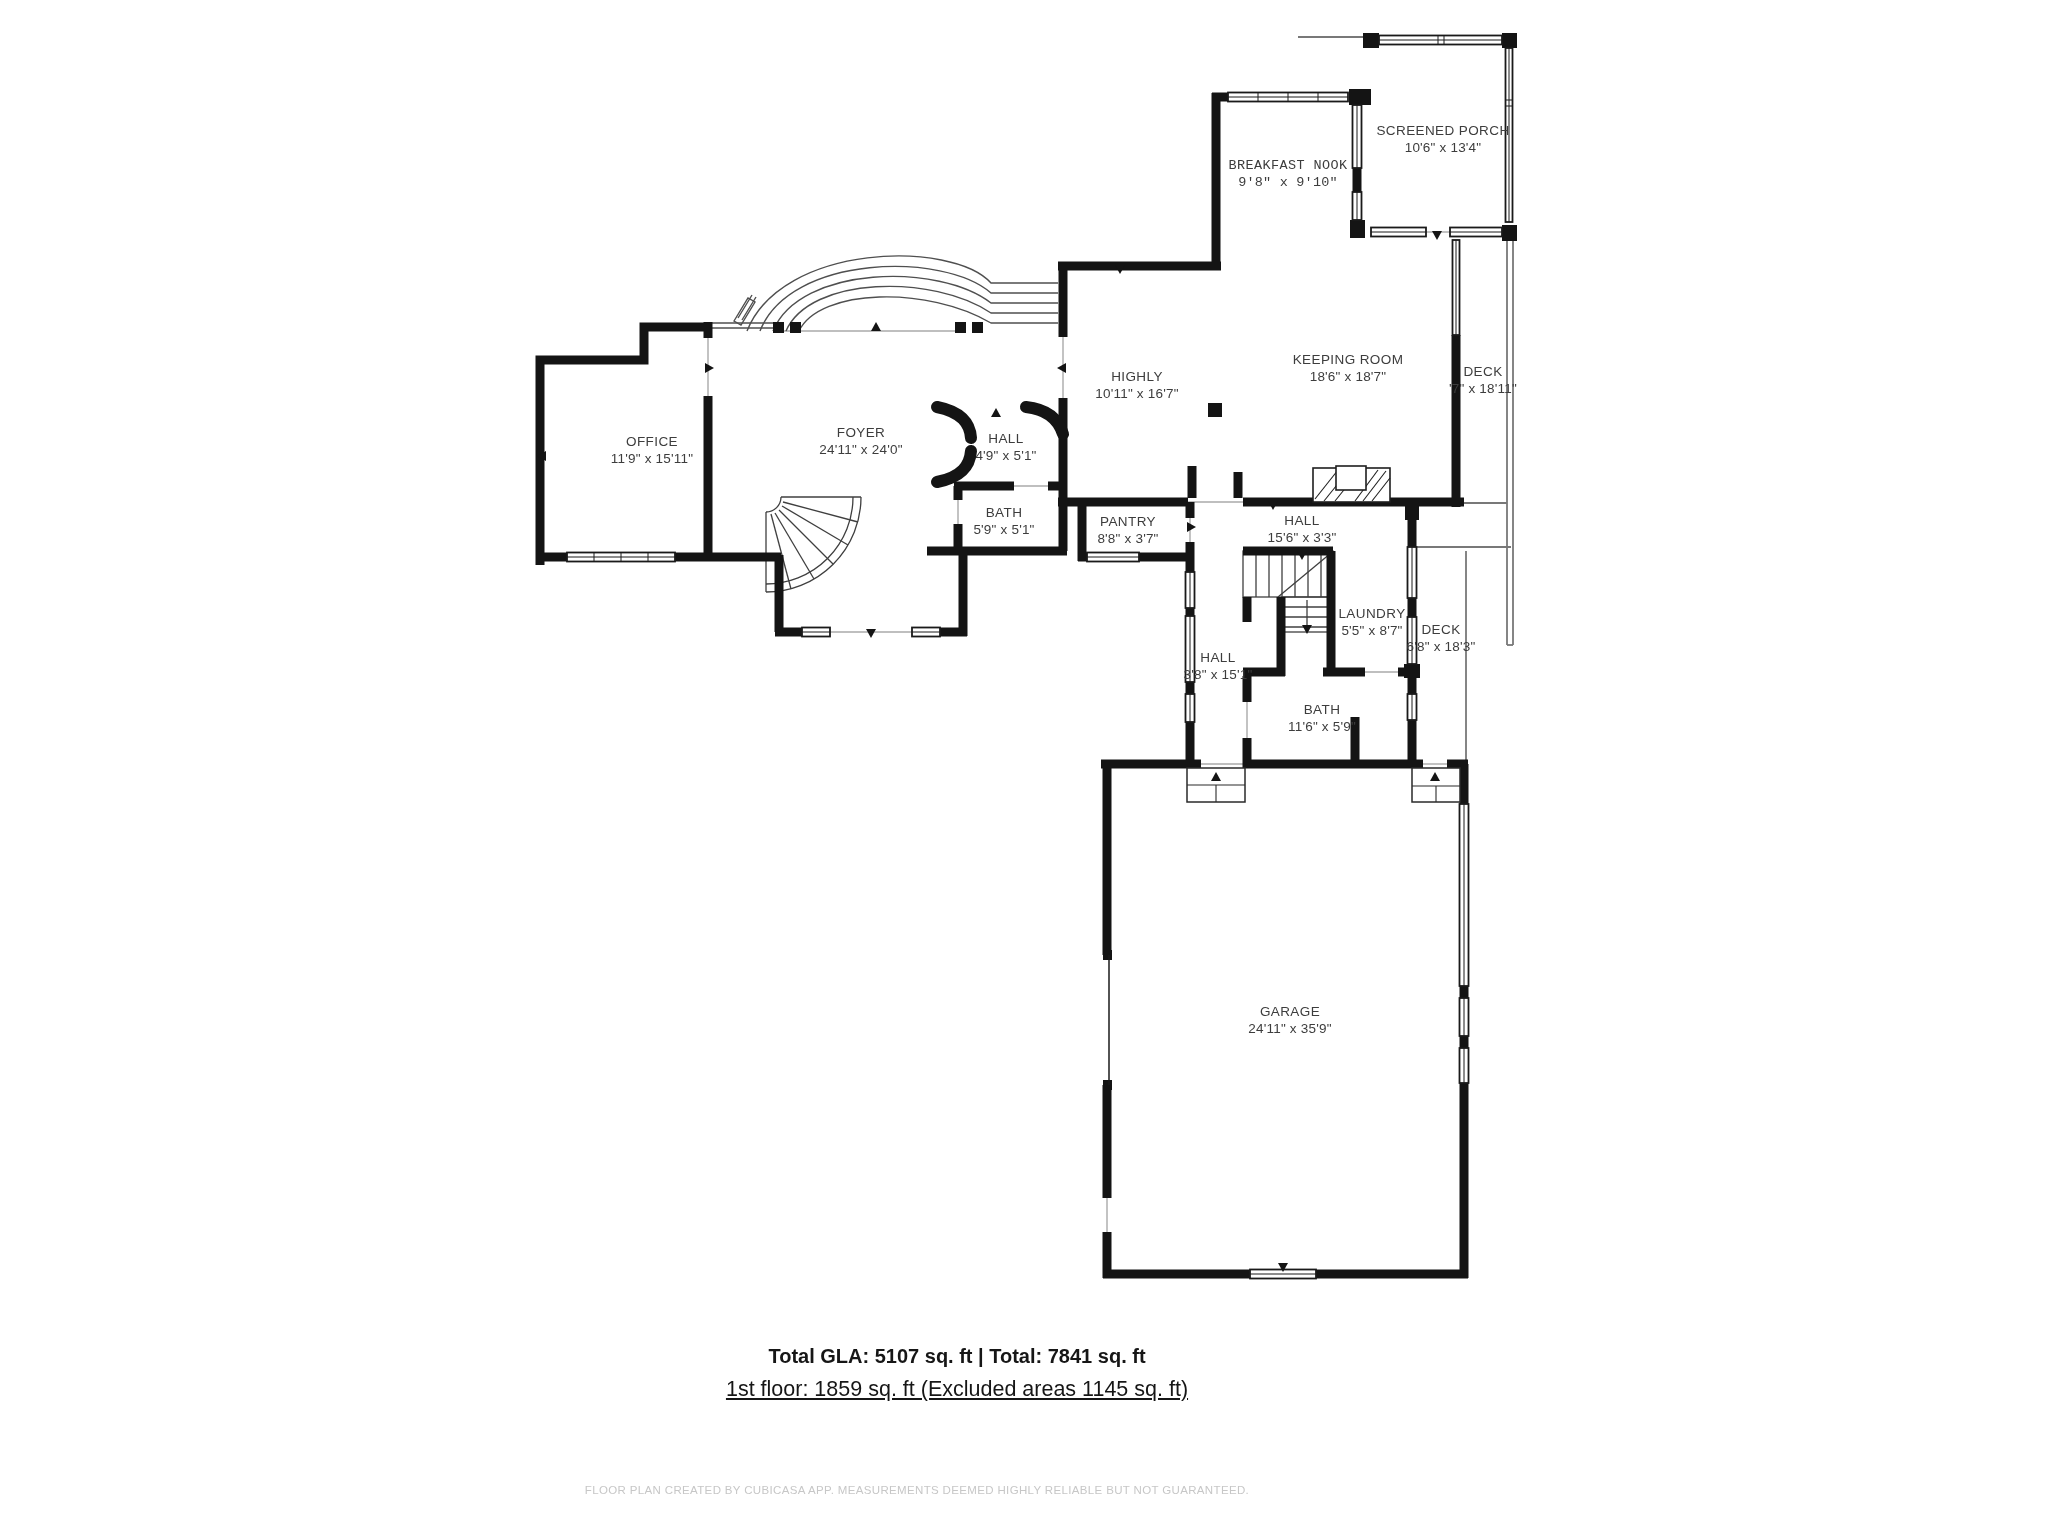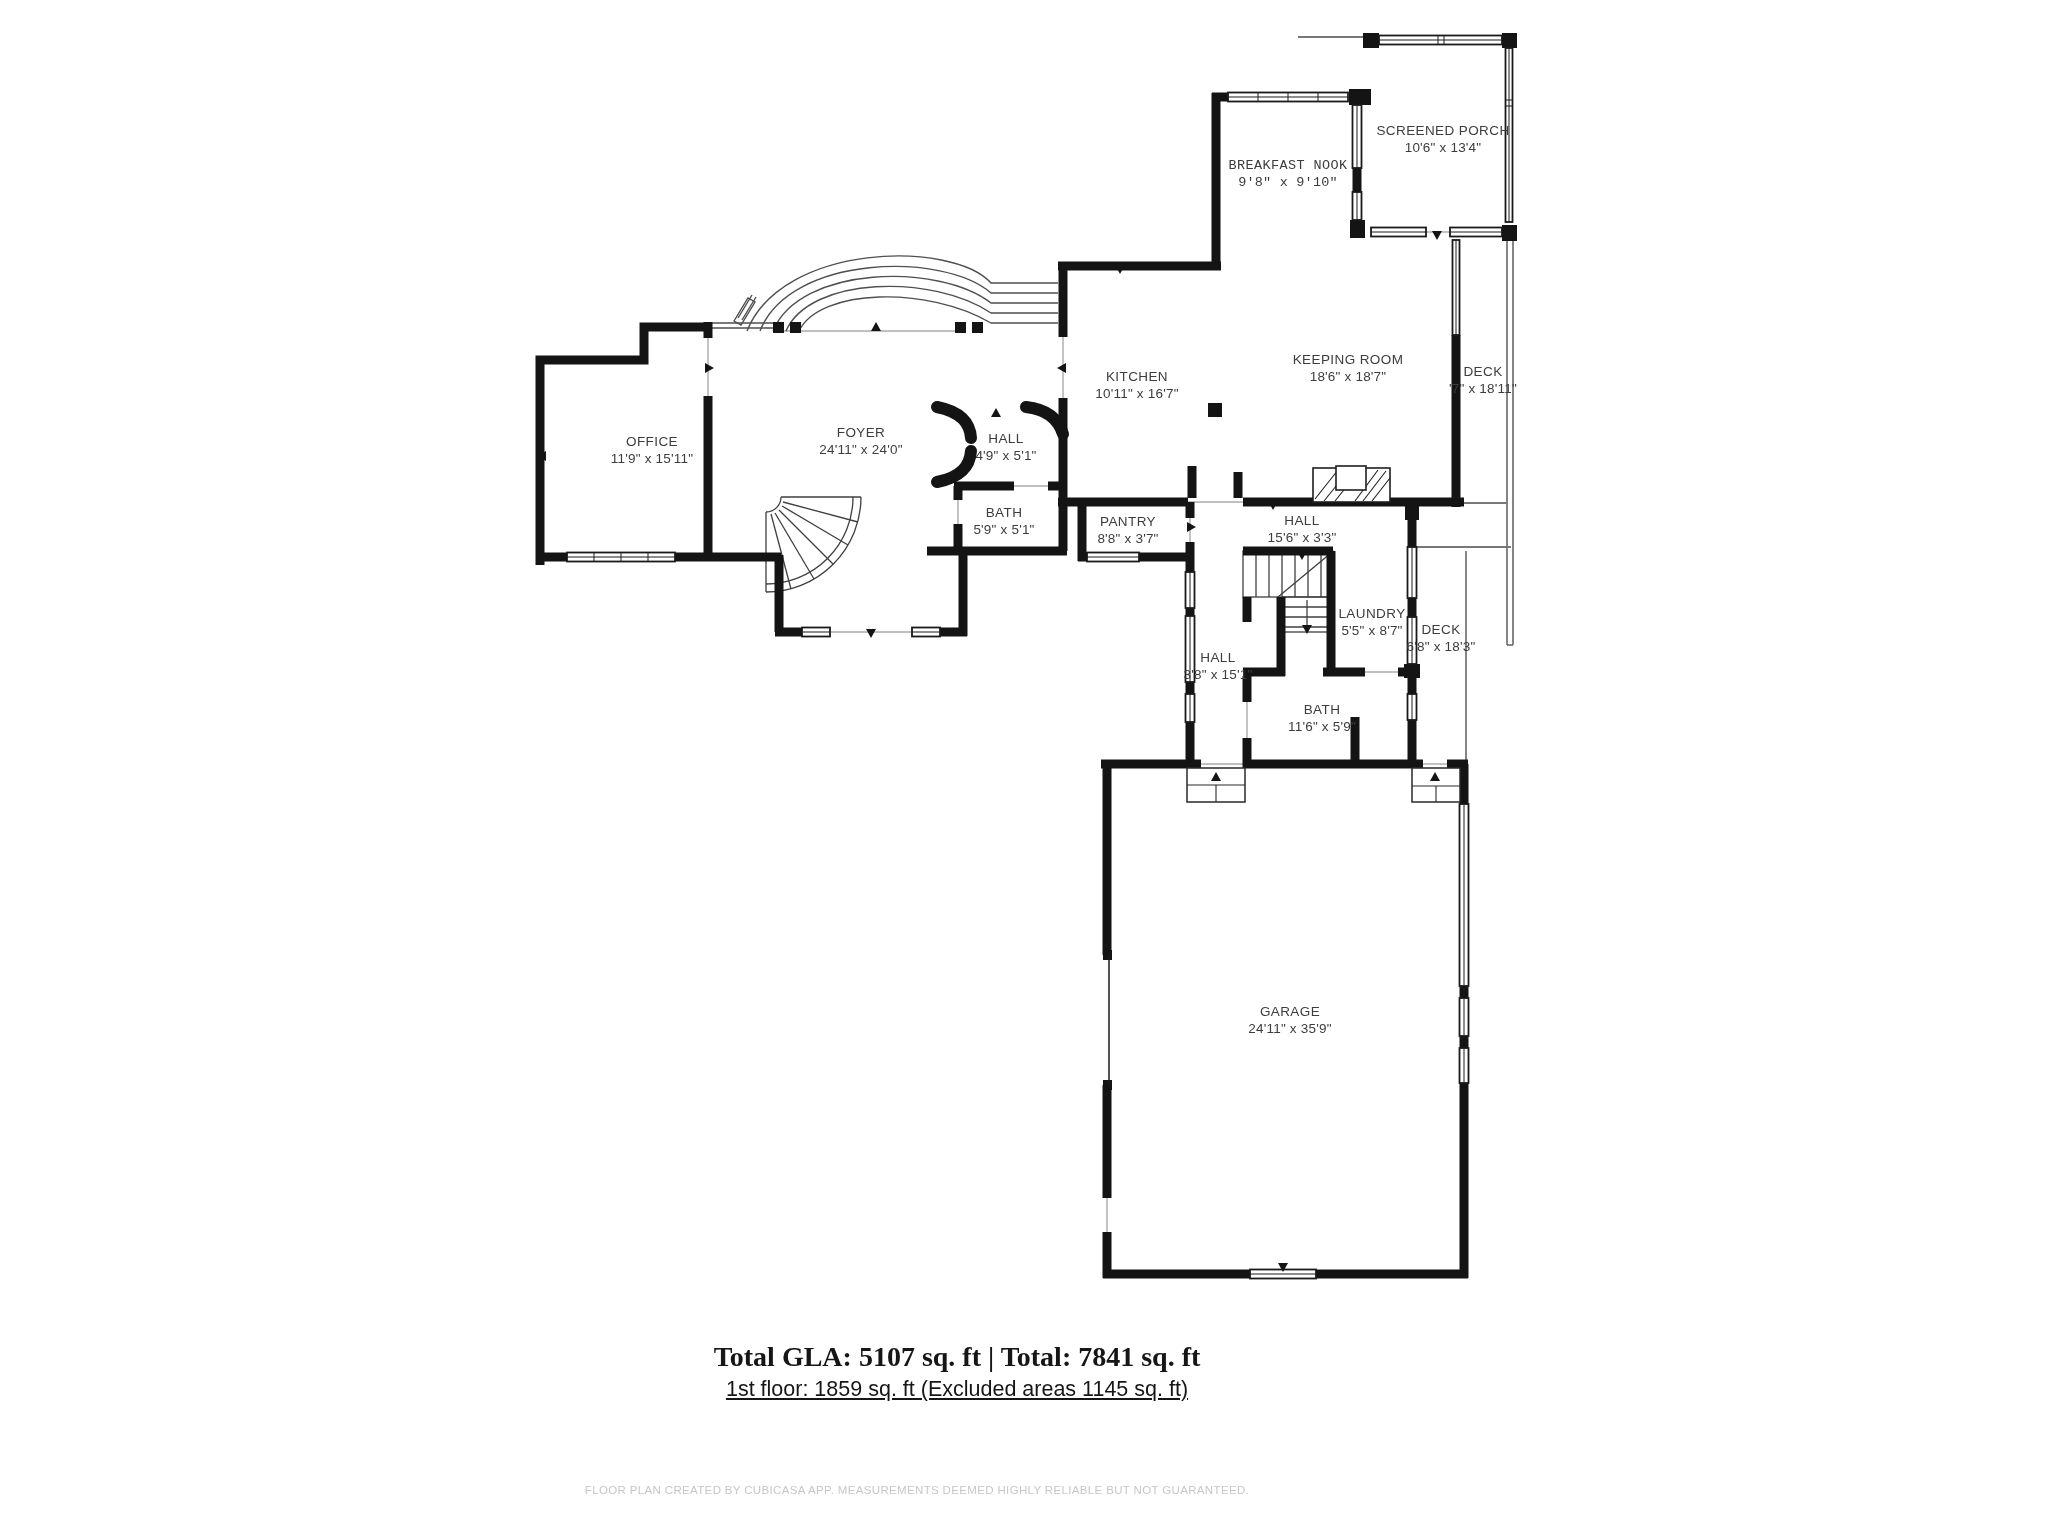--- a/index.html
+++ b/index.html
@@ -6,21 +6,21 @@
   .stage{position:relative;width:2048px;height:1527px;background:#ffffff;overflow:hidden;
          font-family:"Liberation Sans", sans-serif;}
   .plan-svg{position:absolute;left:0;top:0;width:2048px;height:1536px;}
   .room-label{position:absolute;transform:translate(-50%,0);text-align:center;
               white-space:nowrap;color:#3d3d3d;font-size:13.5px;line-height:17px;
               letter-spacing:.4px;}
   .room-label .nm{}
   .room-label .dm{letter-spacing:.2px;}
   .summary{position:absolute;left:957px;top:1340px;transform:translateX(-50%);
            text-align:center;color:#161616;white-space:nowrap;}
-  .summary .t{font-size:28px;font-weight:bold;line-height:33px;font-family:Liberation Serif, serif;}
+  .summary .t{font-size:20px;font-weight:bold;line-height:33px;}
   .summary .l{font-size:21.5px;line-height:32px;text-decoration:underline;}
   .footer{position:absolute;left:917px;top:1484px;transform:translateX(-50%);
           color:#c7c7c7;font-size:11.5px;letter-spacing:.35px;white-space:nowrap;}
   
   .walls{stroke:#141414;stroke-width:9;fill:none;}
   .walls12{stroke:#141414;stroke-width:12;fill:none;stroke-linecap:round;}
   .posts{fill:#141414;stroke:none;}
   .win rect{fill:#ffffff;stroke:#1a1a1a;stroke-width:1.8;}
   .win line{stroke:#1a1a1a;stroke-width:1;}
   .opening{stroke:#aaaaaa;stroke-width:1.4;}
@@ -301,21 +301,21 @@
   </div>
   <div class="room-label" style="left:1288px;top:157px;font-family:Liberation Mono, monospace;">
     <div class="nm">BREAKFAST NOOK</div>
     <div class="dm">9'8" x 9'10"</div>
   </div>
   <div class="room-label" style="left:1348px;top:351px;">
     <div class="nm">KEEPING ROOM</div>
     <div class="dm">18'6" x 18'7"</div>
   </div>
   <div class="room-label" style="left:1137px;top:368px;">
-    <div class="nm">KITCHEN</div>
+    <div class="nm">HIGHLY</div>
     <div class="dm">10'11" x 16'7"</div>
   </div>
   <div class="room-label" style="left:1483px;top:363px;">
     <div class="nm">DECK</div>
     <div class="dm">'7" x 18'11"</div>
   </div>
   <div class="room-label" style="left:616px;top:433px;margin-left:36px;">
     <div class="nm">OFFICE</div>
     <div class="dm">11'9" x 15'11"</div>
   </div>

